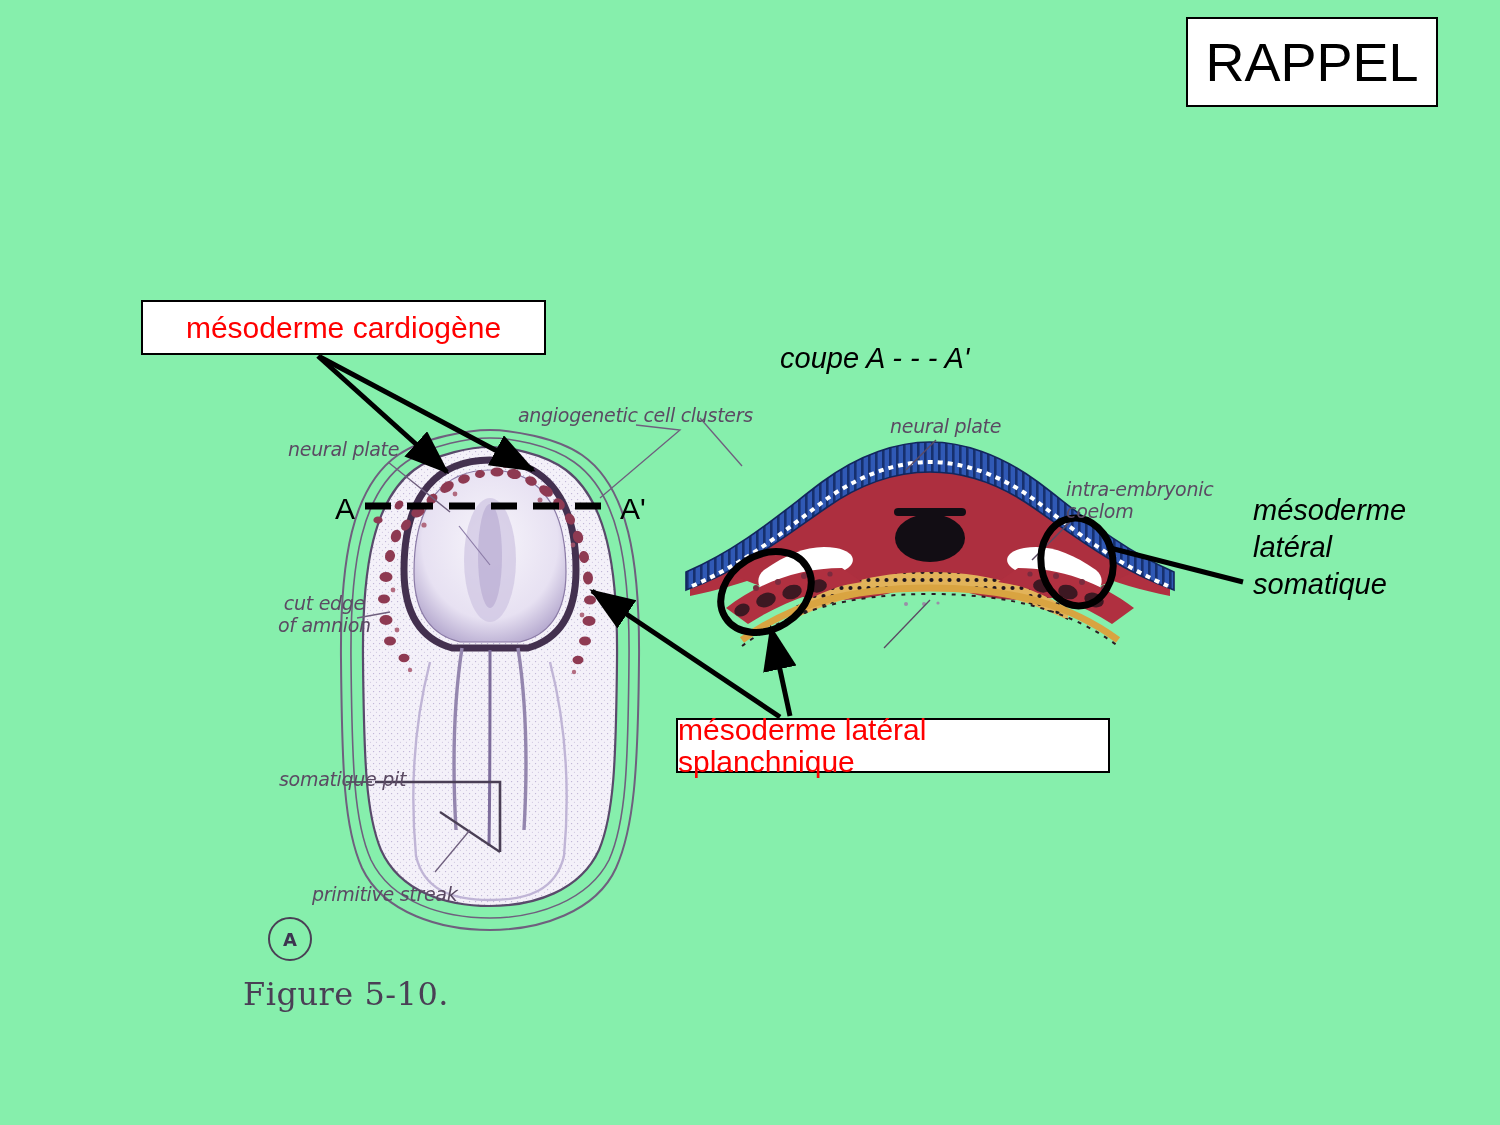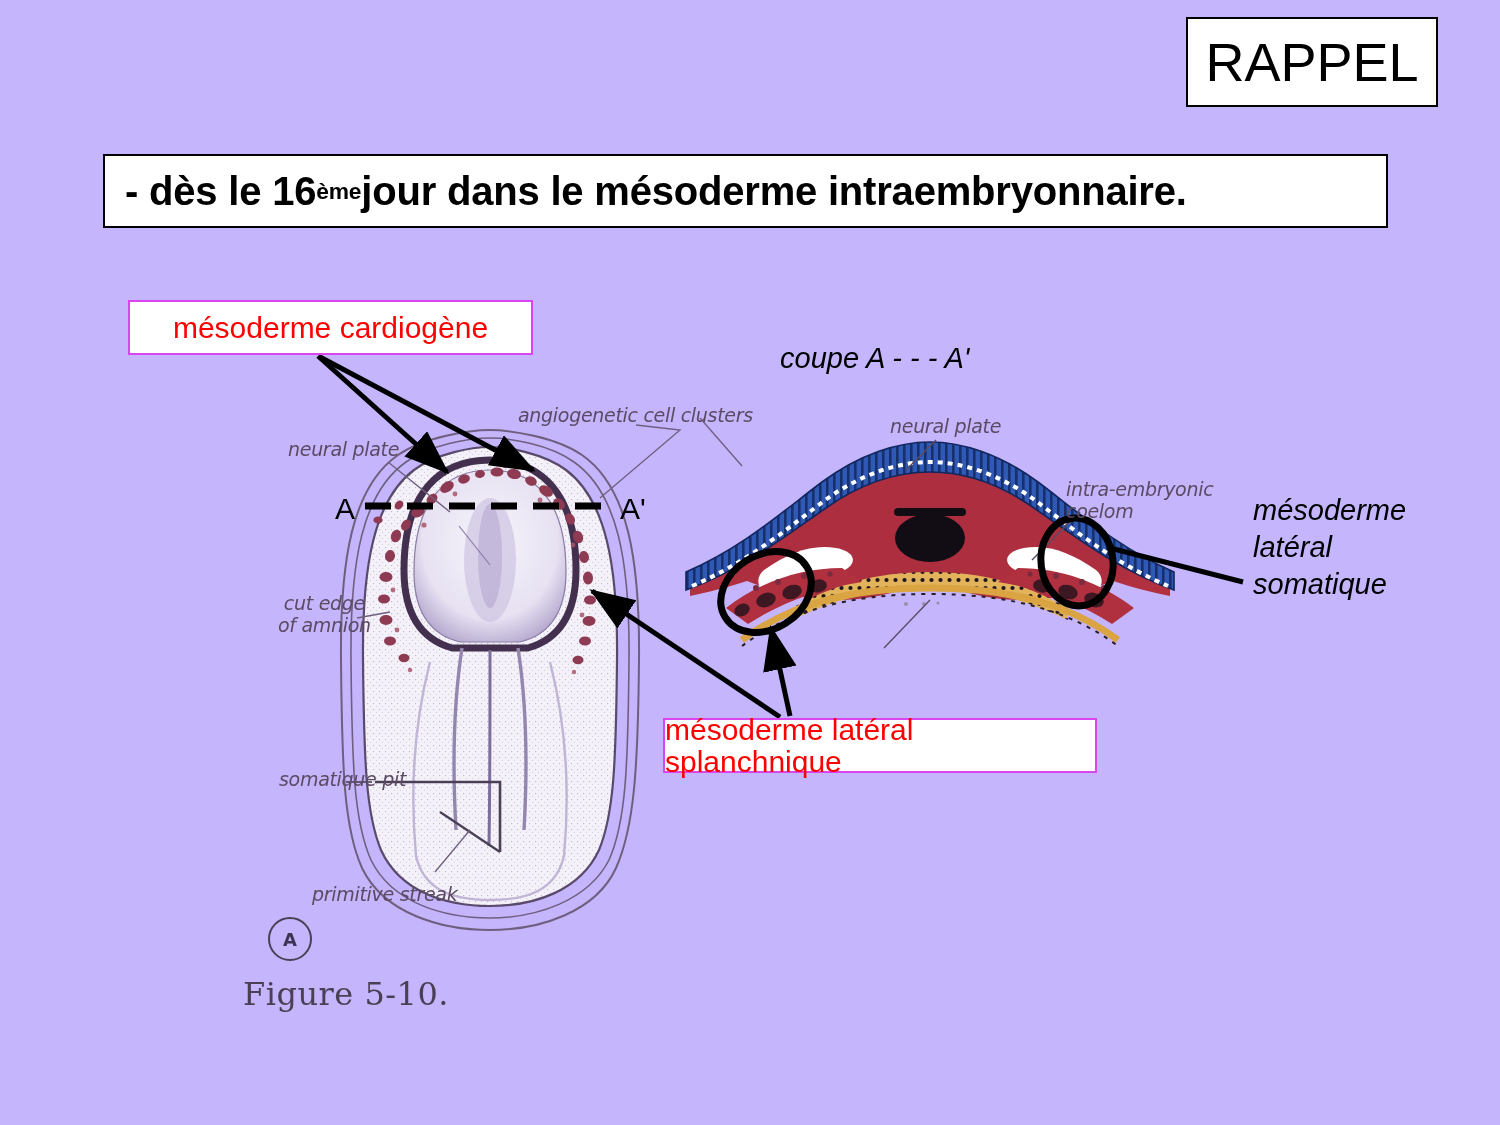--- a/index.html
+++ b/index.html
@@ -7,21 +7,21 @@
     padding: 0;
     background: #ffffff;
   }
   body {
     font-family: "Liberation Sans", sans-serif;
   }
   #slide {
     position: relative;
     width: 1500px;
     height: 1125px;
-    background: #c4b5fd;
+    background: #86efac;
     overflow: hidden;
   }
 
   
   .boxed {
     position: absolute;
     box-sizing: border-box;
     border: 2px solid #000000;
     background: #ffffff;
     display: flex;
@@ -51,23 +51,24 @@
     padding-left: 20px;
     letter-spacing: -0.2px;
   }
   #title-box sup {
     font-size: 0.57em;
     vertical-align: super;
     line-height: 0;
   }
 
   .red-box {
-    border: 2px solid #d946ef;
+    border: 2px solid #000000;
     color: #ff0000;
     background: #ffffff;
+    margin-left: 13px;
   }
 
   #cardiogene-box {
     left: 128px;
     top: 300px;
     width: 405px;
     height: 55px;
     font-size: 30px;
   }
 
@@ -159,25 +160,20 @@
 </style>
 </head>
 <body>
 
 <div id="slide">
 
   <div class="boxed" id="rappel-box">
     <span>RAPPEL</span>
   </div>
 
-  <div class="boxed" id="title-box">
-    <span>-  dès le 16</span>
-      <sup>ème</sup>
-      <span> jour dans le mésoderme intraembryonnaire.</span>
-  </div>
 
   <svg class="overlay" viewBox="0 0 1500 1125">
     <defs>
 
       <pattern id="ectoPat" width="7" height="10" patternUnits="userSpaceOnUse">
         <rect width="7" height="10" fill="#3059b5"></rect>
         <rect x="0" y="0" width="2.6" height="10" fill="#16306e"></rect>
       </pattern>
 
       <pattern id="endoDots" width="9" height="8" patternUnits="userSpaceOnUse">

